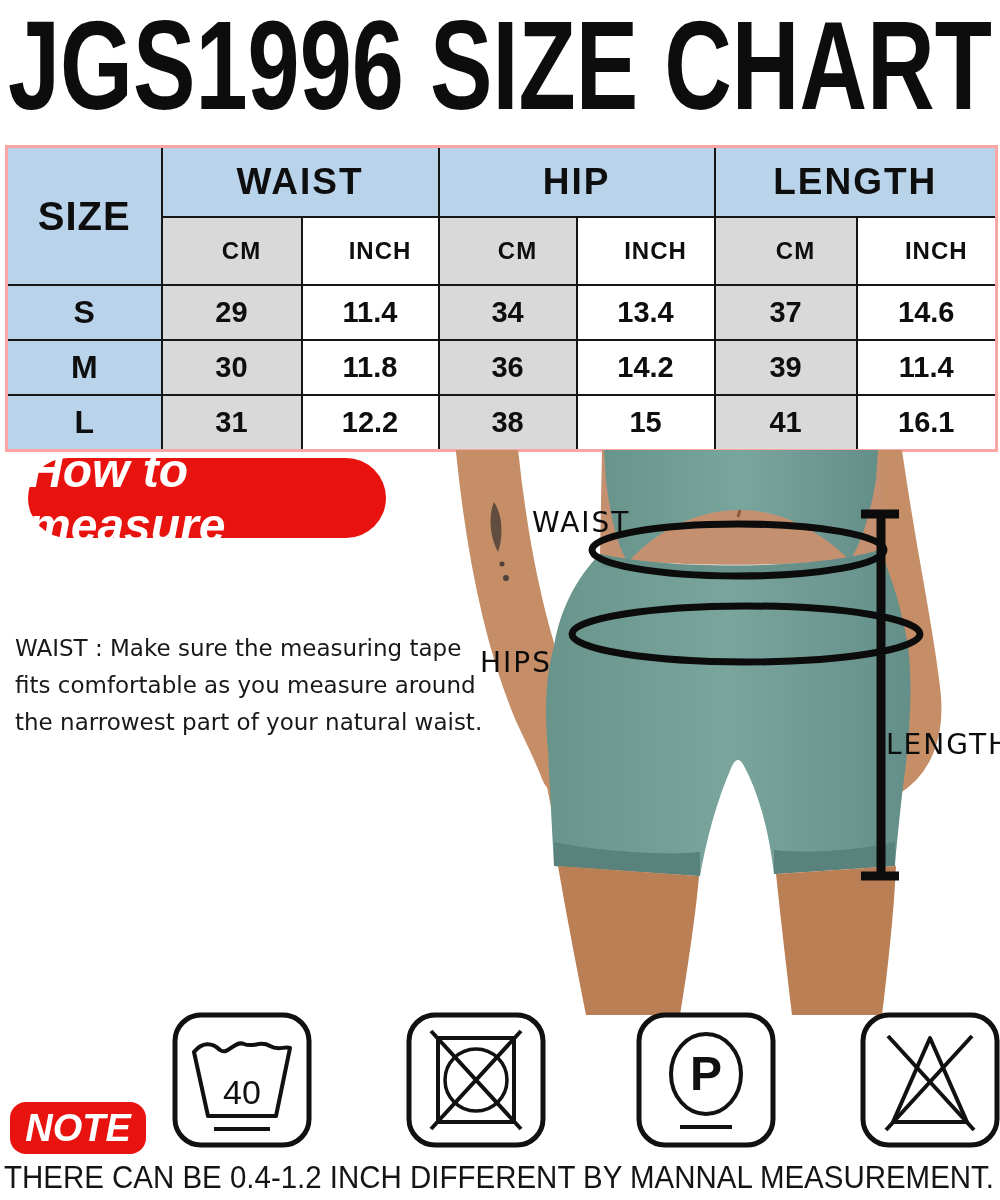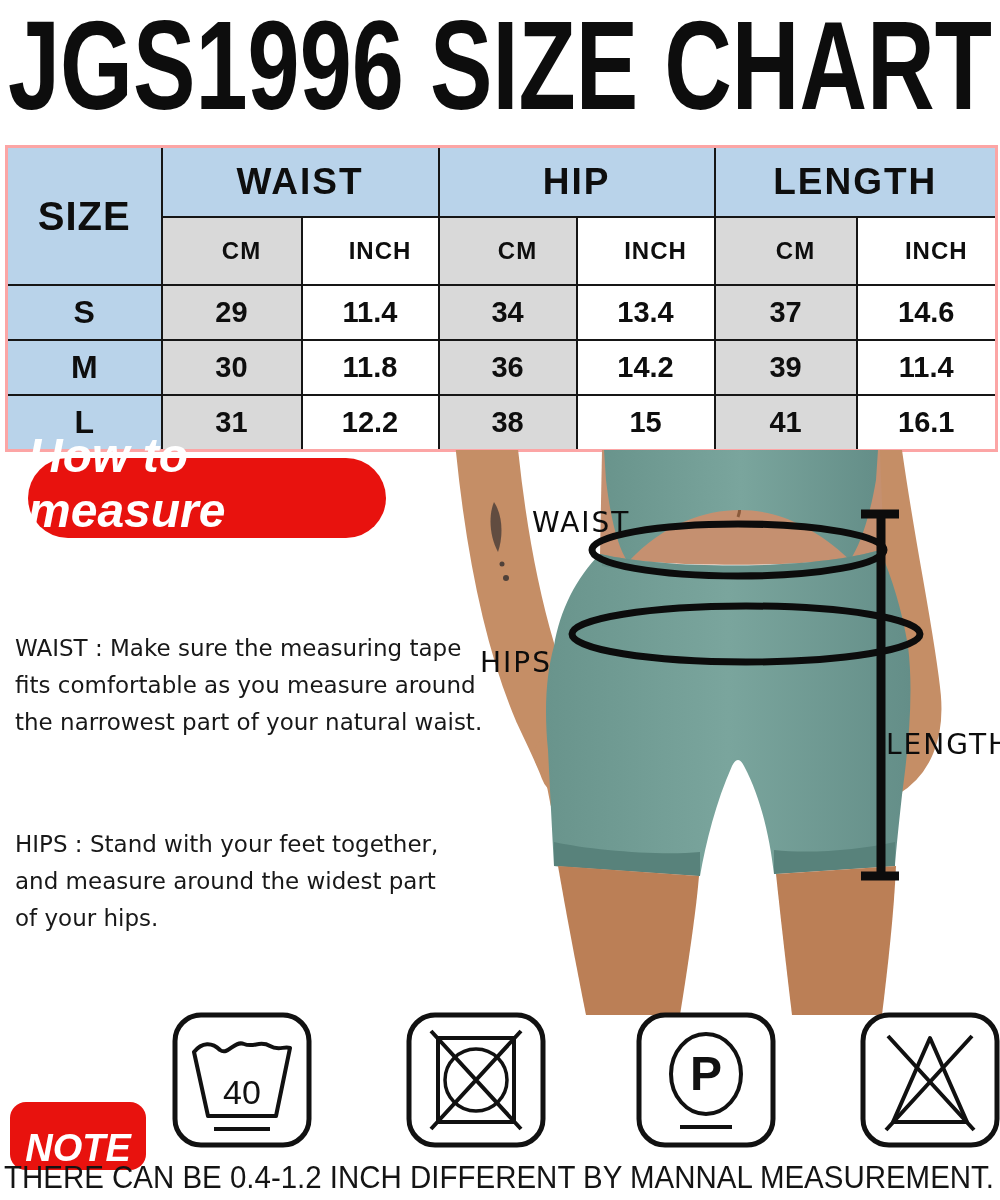--- a/index.html
+++ b/index.html
@@ -21,24 +21,24 @@
   .blue{background:#b9d3ea;}
   .gray{background:#d9d9d9;}
   .white{background:#ffffff;}
   .size-head{font-size:40px;letter-spacing:1px;}
   .group{font-size:37px;letter-spacing:2px;}
   .unit{font-size:24px;letter-spacing:1px;}
   .rowlab{font-size:32px;}
   .val{font-size:29px;margin-left:36px;}
 
   
-  .badge{position:absolute;background:#e8120e;color:#fff;display:flex;align-items:flex-end;
+  .badge{position:absolute;background:#e8120e;color:#fff;display:flex;align-items:center;
          justify-content:center;font-weight:bold;font-style:italic;}
   .htm-badge{left:28px;top:458px;width:358px;height:80px;border-radius:42px;font-size:48px;}
-  .note-badge{left:10px;top:1102px;width:136px;height:68px;border-radius:16px;font-size:38px;}
+  .note-badge{left:10px;top:1102px;width:136px;height:52px;border-radius:16px;font-size:38px;}
 
   
   .measure{position:absolute;left:15px;width:470px;font-family:"DejaVu Sans",sans-serif;
            font-size:23px;color:#181818;line-height:37px;}
   .measure div{white-space:nowrap;}
   .waist-par{top:630px;}
   .hips-par{top:826px;}
 
   
   .figure-svg{position:absolute;left:440px;top:450px;}
@@ -118,25 +118,20 @@
 
   <div class="badge htm-badge">
     <span>How to measure</span>
   </div>
 
   <div class="measure waist-par">
     <div>WAIST : Make sure the measuring tape</div>
     <div>fits comfortable as you measure around</div>
     <div>the narrowest part of your natural waist.</div>
   </div>
-  <div class="measure hips-par">
-    <div>HIPS : Stand with your feet together,</div>
-    <div>and measure around the widest part</div>
-    <div>of your hips.</div>
-  </div>
 
   <svg class="figure-svg" width="560" height="565" viewBox="0 0 560 565">
     <defs>
       <linearGradient id="tealg" x1="0" y1="0" x2="1" y2="0">
         <stop offset="0" stop-color="#69948c"></stop>
         <stop offset="0.5" stop-color="#7aa59d"></stop>
         <stop offset="1" stop-color="#648e88"></stop>
       </linearGradient>
     </defs>
 

